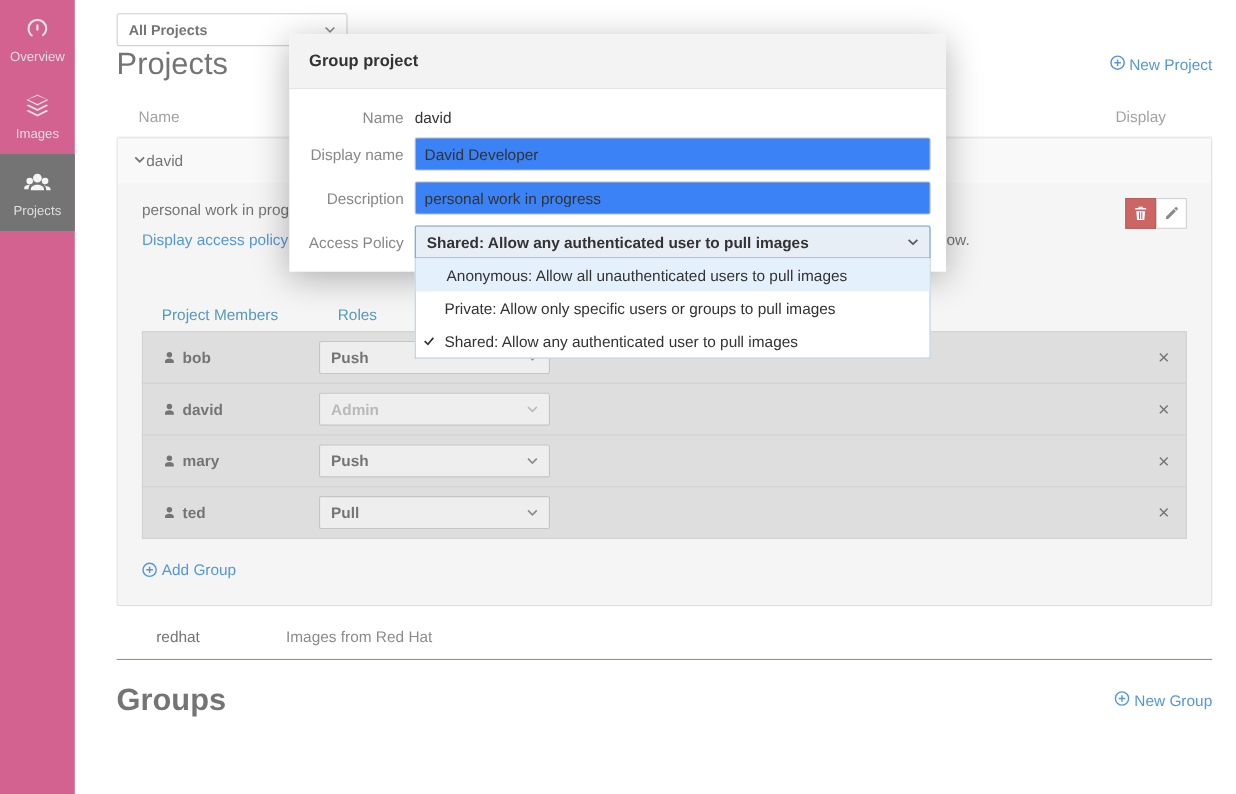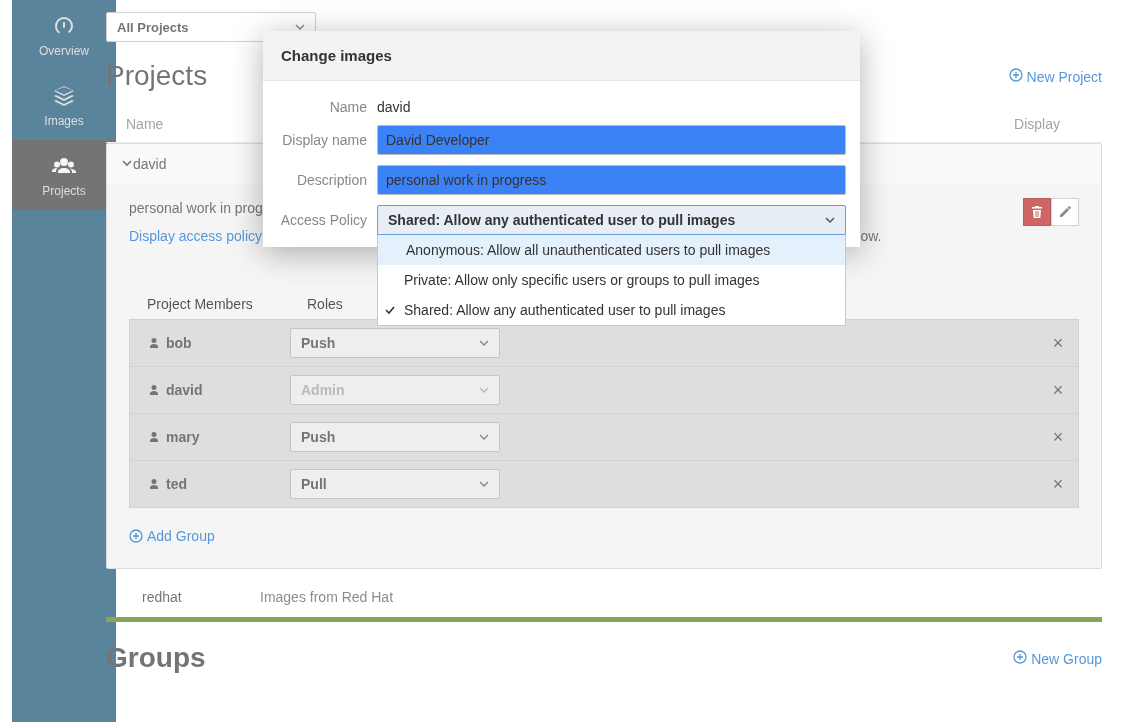--- a/index.html
+++ b/index.html
@@ -1,54 +1,54 @@
 <!DOCTYPE html>
 <html><head>
 <meta charset="utf-8">
 <style>
 * { box-sizing: border-box; margin: 0; padding: 0; }
 body { font-family: "Helvetica Neue", Arial, sans-serif; font-size: 14px; color: #333; background: #fff; width: 1124px; height: 722px; overflow: hidden; position: relative; }
 
 
-.sidebar { position: absolute; left: 12px; top: 0; width: 104px; height: 100%; background: #0c4a6e; }
+.sidebar { position: absolute; left: 0; top: 0; width: 68px; height: 100%; background: #be185d; }
 .nav-item { display: flex; flex-direction: column; align-items: center; justify-content: center; padding: 14px 4px 12px; color: #d0d0d0; cursor: pointer; }
 .nav-item.active { background: #333; }
 .nav-item svg { width: 28px; height: 24px; fill: #d0d0d0; }
 .nav-item.active svg { fill: #f0f0f0; }
 .nav-label { font-size: 12px; margin-top: 6px; color: #d0d0d0; }
 
 
 .main { position: absolute; left: 84px; top: 0; right: 0; bottom: 0; padding: 12px 22px 0 22px; }
 
-.filter-row { margin-bottom: 18px; }
+.filter-row { }
 .select-box { display: inline-flex; align-items: center; justify-content: space-between; width: 210px; height: 30px; border: 1px solid #bbb; border-radius: 2px; background: #fff; padding: 0 10px; cursor: pointer; }
 .select-box span:first-child { color: #333; font-weight: 600; font-size: 13px; }
 
 .section-head { display: flex; align-items: center; justify-content: space-between; margin-bottom: 14px; }
 .section-head h1 { font-size: 28px; font-weight: 400; color: #333; }
 .link-action { color: #0066cc; font-size: 14px; cursor: pointer; }
 
 .table-head { display: flex; padding: 10px 20px; color: #777; border-bottom: 1px solid #e6e6e6; }
 .col-name { width: 140px; }
 .col-desc { flex: 1; }
 .col-members { width: 90px; text-align: center; }
 
-.proj-row { display: flex; padding: 12px 14px; border-bottom: 5px solid #4d7c0f; }
+.proj-row { display: flex; padding: 12px 14px; border-bottom: 1px solid #4d7c0f; }
 .proj-row .chev { width: 22px; text-align: center; color: #333; }
 .proj-row .p-name { width: 118px; }
 .proj-row .p-desc { flex: 1; color: #555; }
 
 .expanded { border: 1px solid #ccc; border-radius: 2px; margin-bottom: 8px; }
 .expanded-head { display: flex; align-items: center; padding: 12px 14px; background: #f6f6f6; }
 .expanded-body { padding: 16px 22px 22px; background: #f0f0f0; position: relative; }
 .body-desc { margin-bottom: 12px; color: #333; }
 .policy-line { margin-bottom: 20px; color: #333; }
 .policy-line .link { color: #0066cc; }
 
-.members-head { display: flex; padding: 8px 18px; color: #000000; margin-top: 44px; }
+.members-head { display: flex; padding: 8px 18px; color: #0369a1; margin-top: 44px; }
 .m-col1 { width: 160px; }
 .m-col2 { width: 210px; }
 
 .member-row { display: flex; align-items: center; height: 48px; border: 1px solid #bdbdbd; background: #cfcfcf; margin-top: -1px; }
 .member-row:first-of-type { border-top-left-radius: 2px; border-top-right-radius: 2px; }
 .m-name { width: 160px; padding-left: 18px; display: flex; align-items: center; gap: 6px; font-weight: 600; color: #333; }
 .m-role { width: 210px; }
 .role-sel { display: flex; align-items: center; justify-content: space-between; width: 210px; height: 30px; border: 1px solid #aaa; border-radius: 2px; background: #e6e6e6; padding: 0 10px; font-weight: 600; color: #333; cursor: pointer; }
 .role-sel.disabled { color: #999; }
 .m-remove { margin-left: auto; width: 40px; text-align: center; font-size: 18px; cursor: pointer; }
@@ -264,21 +264,21 @@
           <path d="M7 4v6M4 7h6" stroke="#0066cc" stroke-width="1.3"></path>
         </svg>
       <span>New Group</span>
     </span>
   </div>
 </div>
 
 <div class="overlay"></div>
 
 <div class="modal">
-  <div class="modal-header">Change images</div>
+  <div class="modal-header">Group project</div>
   <div class="modal-body">
     <div class="form-row">
       <div class="form-label">Name</div>
       <div class="form-val form-static">david</div>
     </div>
     <div class="form-row">
       <div class="form-label">Display name</div>
       <div class="form-val"><input class="form-input" value="David Developer" style=""></div>
     </div>
     <div class="form-row">

